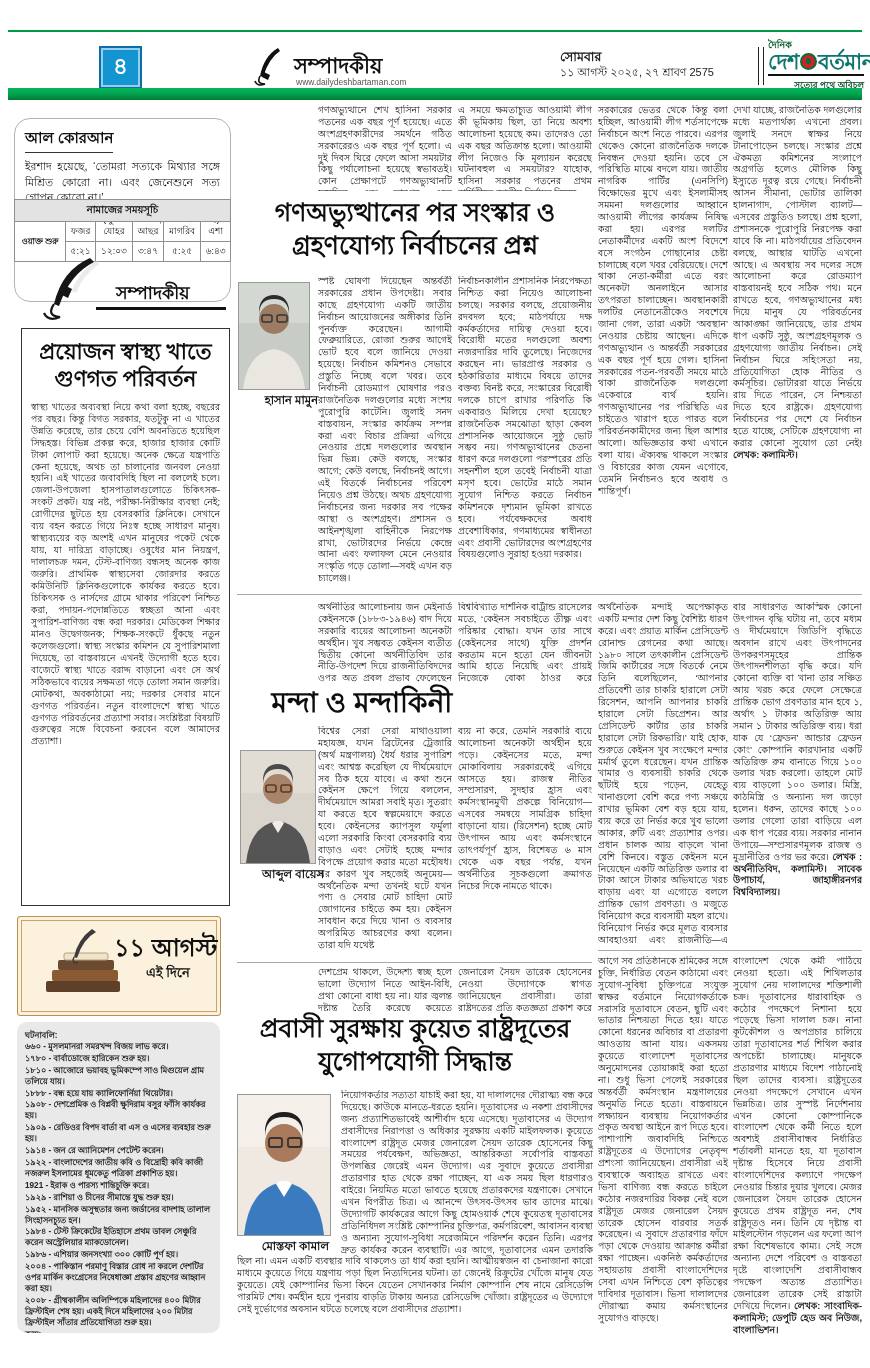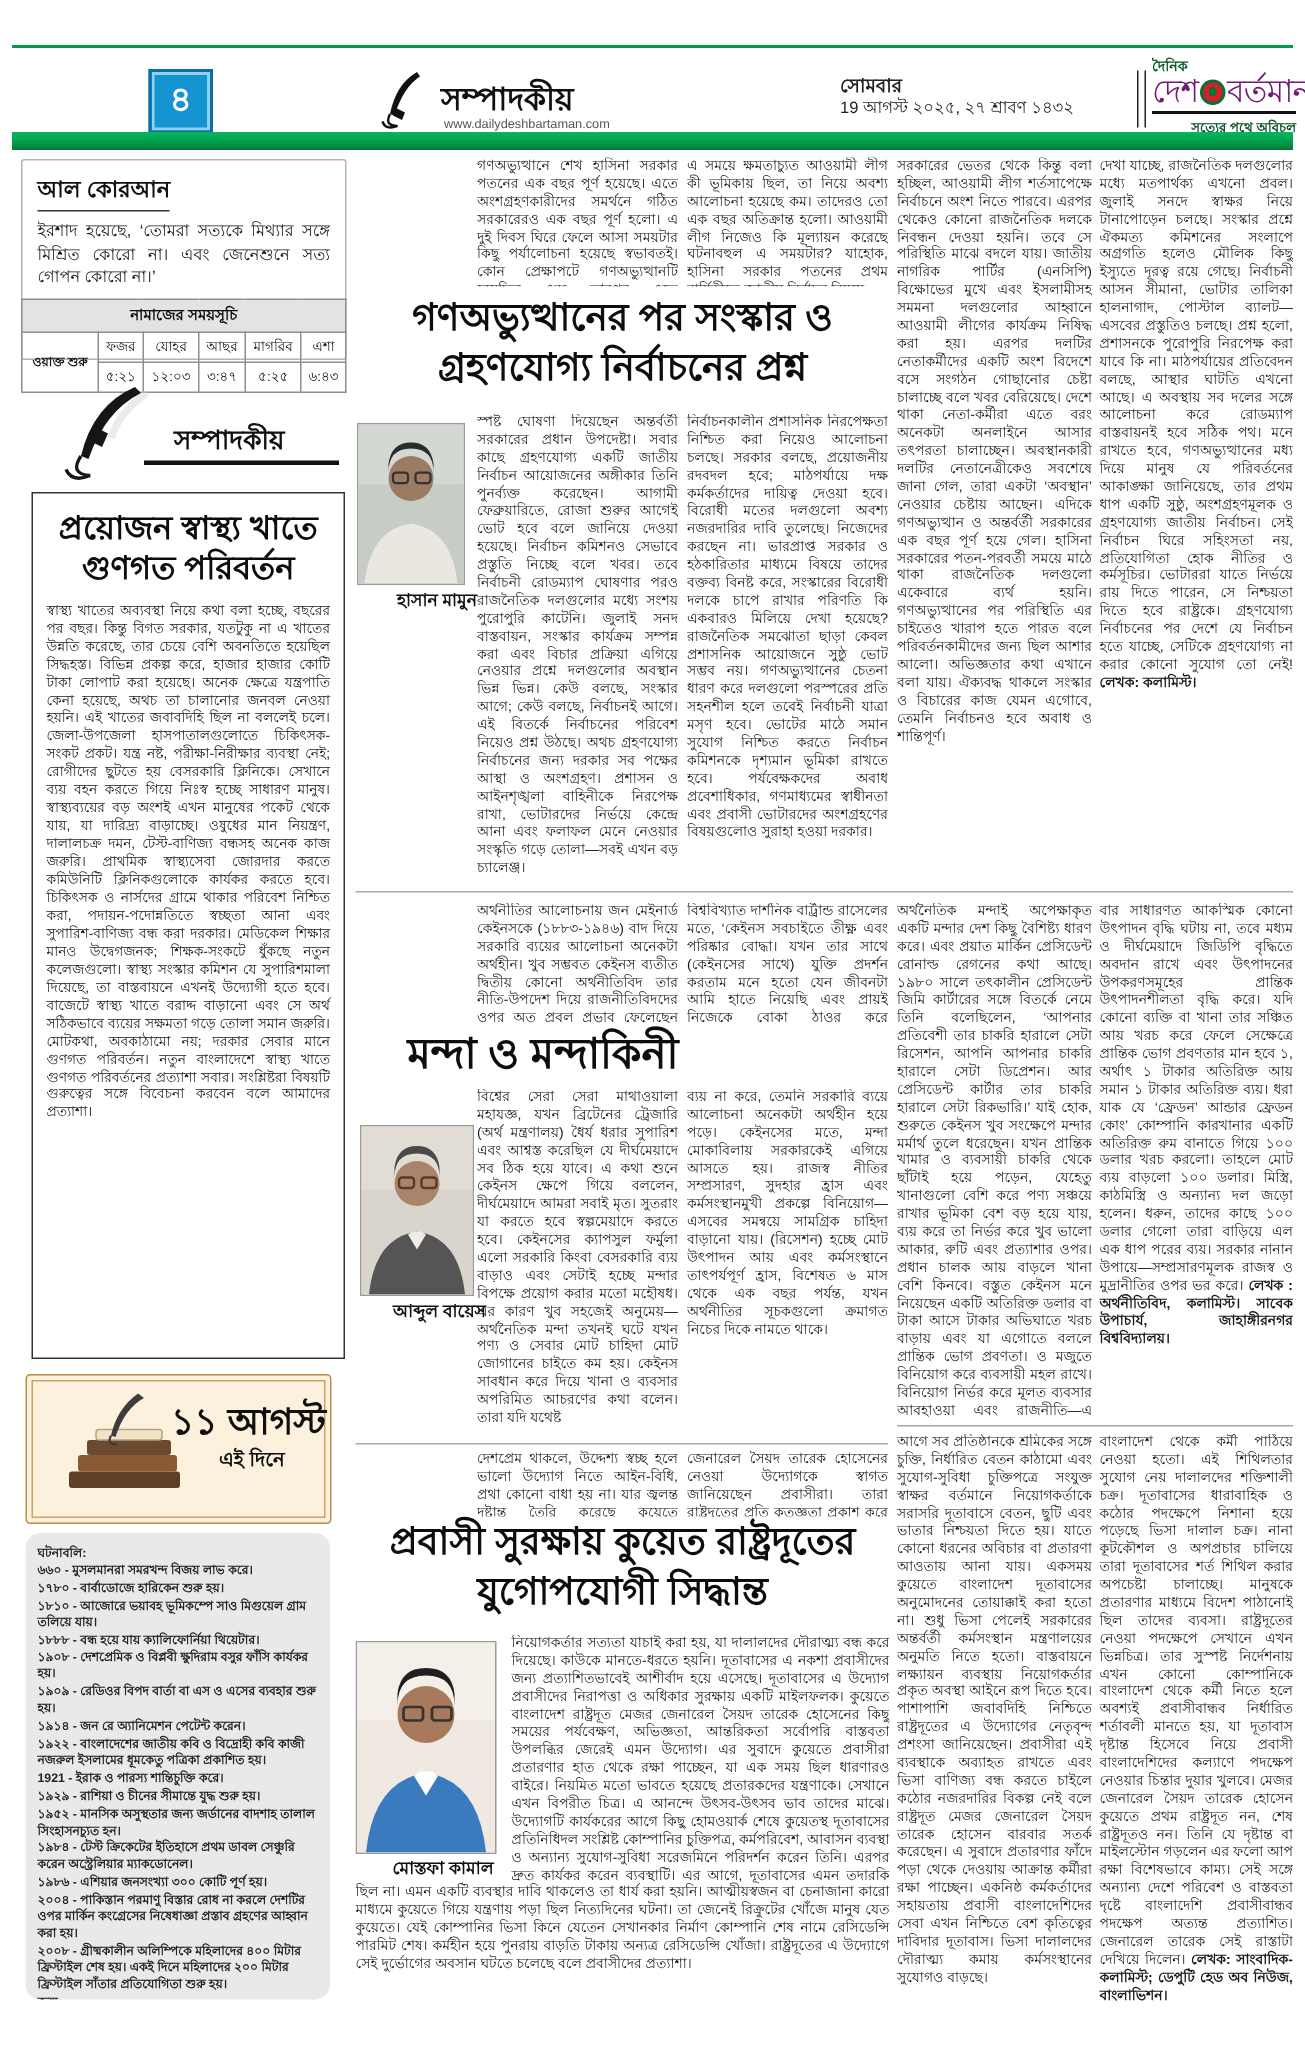--- a/index.html
+++ b/index.html
@@ -14,29 +14,29 @@
   .brand-quill-sm{left:252px;top:46px;width:36px;height:40px;}
   .section-title{left:294px;top:50px;font-size:21px;font-weight:bold;color:#111;}
   .website{left:296px;top:77px;font-size:8.5px;color:#555;}
   .dateblock{left:560px;top:49px;width:192px;text-align:left;line-height:1.3;}
   .dateblock .day{font-size:12.5px;font-weight:bold;color:#222;}
   .dateblock .date{font-size:11px;color:#222;}
   .dbar{left:758px;top:47px;width:4px;height:38px;border-left:1.5px solid #222;border-right:1.5px solid #222;}
   .logo{left:768px;top:40px;width:96px;}
   .logo .pfx{font-size:9.5px;font-weight:bold;color:#0a5c2e;line-height:1;}
   .logo .row{display:flex;align-items:center;gap:1px;margin-top:1px;}
-  .logo .nm{font-size:21px;font-weight:400;color:#701a75;letter-spacing:-0.5px;line-height:1;}
+  .logo .nm{font-size:21px;font-weight:700;color:#0f766e;letter-spacing:-0.5px;line-height:1;}
   .logo-circle{width:13px;height:13px;border-radius:50%;background:#d61f26;border:2px solid #0a6e38;
                display:inline-flex;align-items:center;justify-content:center;flex:0 0 auto;}
   .logo-circle span{width:5px;height:6px;background:#0a6e38;border-radius:40% 60% 55% 45%;display:block;}
   .logo .ul{height:2px;background:#111;margin-top:2px;}
   .logo .tag{font-size:8.8px;font-weight:bold;color:#0a4f28;text-align:right;margin-top:2px;}
   .green-bar{left:8px;top:88px;width:854px;height:12px;background:linear-gradient(180deg,#07b55c,#00a651 45%,#007a35);}
   
-  .quran-box{left:14px;top:106px;width:217px;height:134px;border:1px solid #b3b3b3;border-radius:2px;
+  .quran-box{left:14px;top:118px;width:217px;height:184px;border:1px solid #b3b3b3;border-radius:16px;
              padding:7px 10px;box-sizing:border-box;overflow:hidden;}
   .quran-h{font-size:15px;font-weight:bold;color:#111;border-bottom:1.5px solid #333;display:inline-block;padding-bottom:1px;}
   .quran-v{font-size:10.8px;line-height:1.45;text-align:justify;margin-top:6px;color:#151515;}
   .quran-ref{font-size:10.5px;text-align:right;margin-top:5px;color:#151515;}
   table.prayer{border-collapse:collapse;width:100%;margin-top:7px;}
   .prayer th,.prayer td{border:1px solid #8f8f8f;font-size:9px;text-align:center;padding:2px 1px;color:#111;}
   .prayer th{background:#e3e3e3;font-size:10px;font-weight:bold;margin-top:35px;}
   .prayer .waqt{font-size:8.2px;font-weight:bold;line-height:1.2;}
   .ed-brand-quill{left:32px;top:256px;width:80px;height:64px;}
   .ed-brand-title{left:116px;top:280px;font-size:17.5px;font-weight:bold;color:#111;}
@@ -81,21 +81,21 @@
   <svg class="abs brand-quill-sm" viewBox="0 0 36 40">
     <path d="M26 2 Q12 10 8 30 L11 31 Q17 12 28 5 Z" fill="#111"></path>
     <path d="M8 30 q-4 8 5 8 q-8 3 -10 -3" stroke="#111" stroke-width="1.6" fill="none"></path>
     <path d="M12 26 l6 3 l-2 5 l-6 -3 Z" fill="#111"></path>
   </svg>
   <div class="abs section-title">সম্পাদকীয়</div>
   <div class="abs website">www.dailydeshbartaman.com</div>
 
   <div class="abs dateblock">
     <div class="day">সোমবার</div>
-    <div class="date">19 আগস্ট ২০২৫, ২৭ শ্রাবণ ১৪৩২</div>
+    <div class="date">১১ আগস্ট ২০২৫, ২৭ শ্রাবণ 2575</div>
   </div>
   <div class="abs dbar"></div>
 
   <div class="abs logo">
     <div class="pfx">দৈনিক</div>
     <div class="row">
       <span class="nm">দেশ</span>
       <span class="logo-circle">
           <span></span>
         </span>

